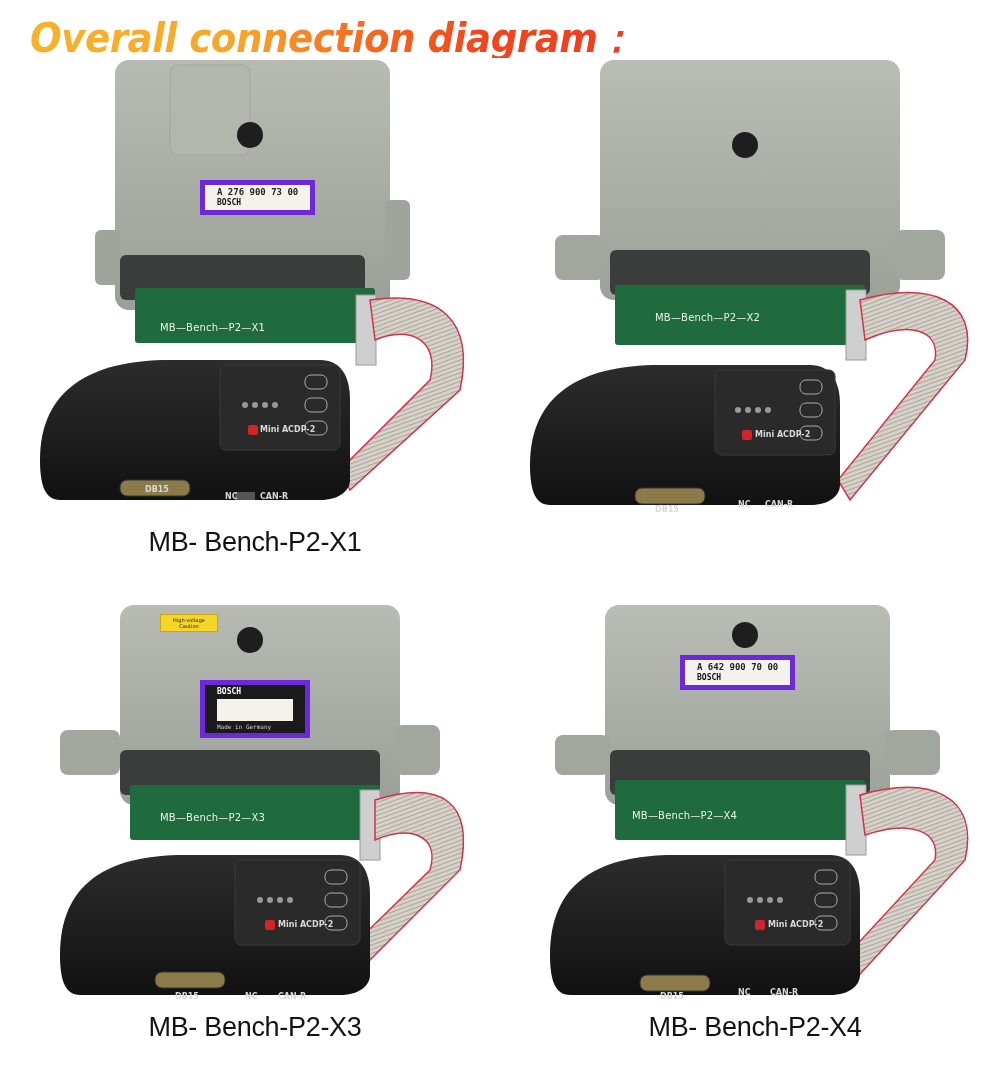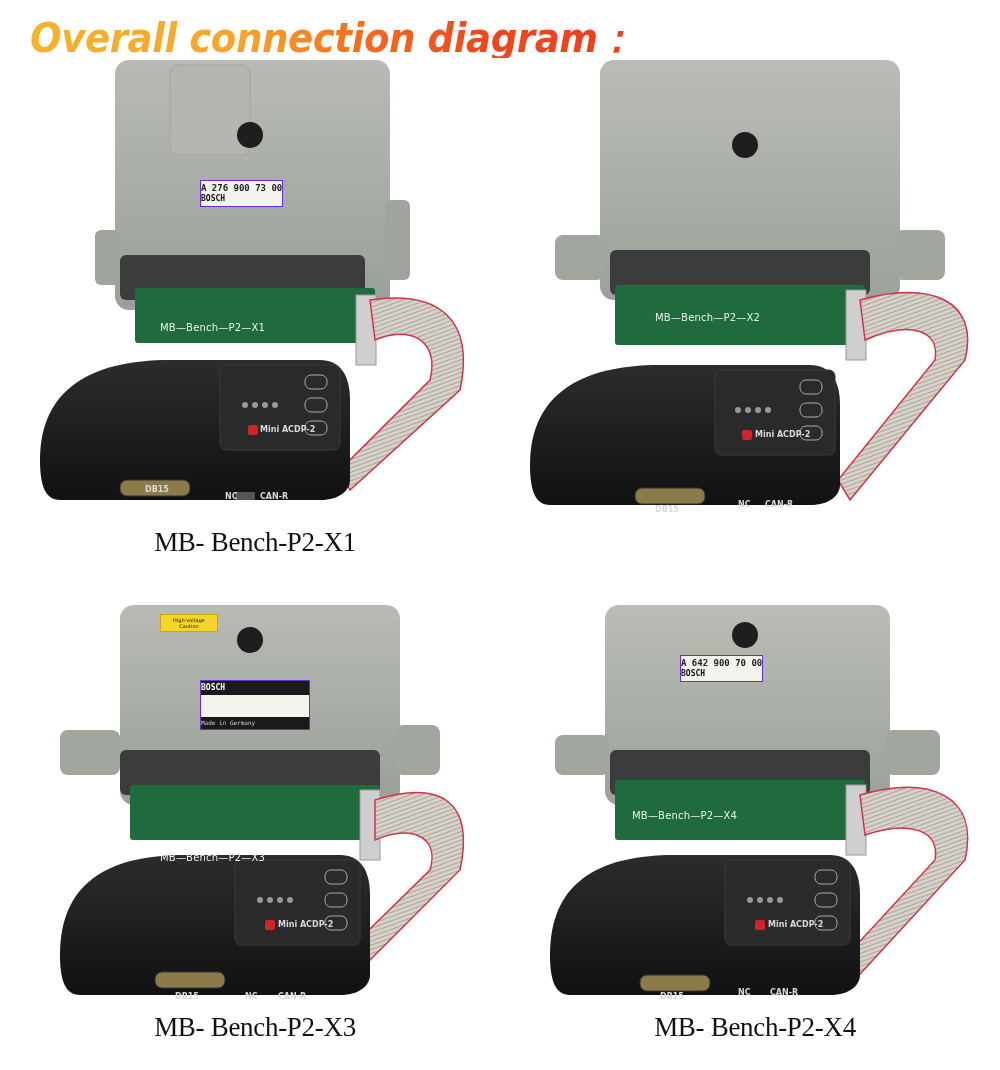--- a/index.html
+++ b/index.html
@@ -12,35 +12,35 @@
     font-size: 40px; letter-spacing: -0.5px; line-height: 1;
     background: linear-gradient(90deg, #f6b32c 0%, #f7a52a 35%, #f66b1f 55%, #f1461d 75%, #ee3e1f 100%);
     -webkit-background-clip: text; background-clip: text; color: transparent;
     transform: scaleX(0.93); transform-origin: left center;
   }
 
   .panel { position: absolute; width: 470px; height: 500px; }
   .panel svg { position: absolute; left: 0; top: 0; }
   .caption {
     position: absolute; left: 0; width: 100%; text-align: center;
-    font-family: Liberation Serif, serif; font-size: 27px; color: #111;
+    font-family: Liberation Sans, sans-serif; font-size: 27px; color: #111;
     letter-spacing: -0.3px;
   }
   .board-label {
     position: absolute; font-family: "DejaVu Sans", sans-serif;
     font-size: 10px; color: #e8f2ea; letter-spacing: 0.2px; white-space: nowrap;
   }
   .dev-label {
     position: absolute; font-family: "DejaVu Sans", sans-serif;
     font-size: 8px; color: #d8d8d8; white-space: nowrap; font-weight: bold;
   }
   .ecu-label {
-    position: absolute; background: #f4f2ec; border: 1px solid #6d28d9;
+    position: absolute; background: #f4f2ec; border: 5px solid #6d28d9;
     font-family: "DejaVu Sans Mono", monospace; font-size: 7px; color: #333;
-    padding: 2px 0; line-height: 1.25; white-space: nowrap;
+    padding: 2px 12px; line-height: 1.25; white-space: nowrap;
   }
   .ecu-label .big { font-size: 9px; font-weight: bold; color: #222; }
   .ecu-label .brand { font-weight: bold; font-size: 8px; color: #111; }
   .warn {
     position: absolute; background: #f5d52a; border: 1px solid #c9a90f;
     font-size: 5px; color: #222; padding: 2px 3px; line-height: 1.2; text-align: center;
   }
 </style>
 </head>
 <body>
@@ -191,21 +191,21 @@
       <rect x="305" y="316" width="22" height="14" rx="6" fill="none" stroke="#aaa"></rect>
       <rect x="245" y="320" width="10" height="10" rx="2" fill="#d2232a"></rect>
     </g>
   </svg>
   <div class="warn" style="left:140px; top:14px; width:58px;">High-voltage Caution</div>
   <div class="ecu-label" style="left:180px; top:80px; background:#1a1a1a; color:#eee; width:110px;">
     <div class="brand" style="color:#fff;">BOSCH</div>
     <div style="background:#f4f2ec; height:22px; margin:2px 0;"></div>
     <div style="font-size:6px; color:#ccc;">Made in Germany</div>
   </div>
-  <div class="board-label" style="left:140px; top:212px;margin-top:40px;">MB—Bench—P2—X3</div>
+  <div class="board-label" style="left:140px; top:212px;">MB—Bench—P2—X3</div>
   <div class="dev-label" style="left:258px; top:320px;">Mini ACDP-2</div>
   <div class="dev-label" style="left:155px; top:392px;">DB15</div>
   <div class="dev-label" style="left:225px; top:392px;">NC</div>
   <div class="dev-label" style="left:258px; top:392px;">CAN-R</div>
   <div class="caption" style="top:412px;">MB- Bench-P2-X3</div>
 </div>
 
 <div class="panel" style="left:520px; top:600px;">
   <svg width="470" height="420" viewBox="0 0 470 420">
     <defs>

